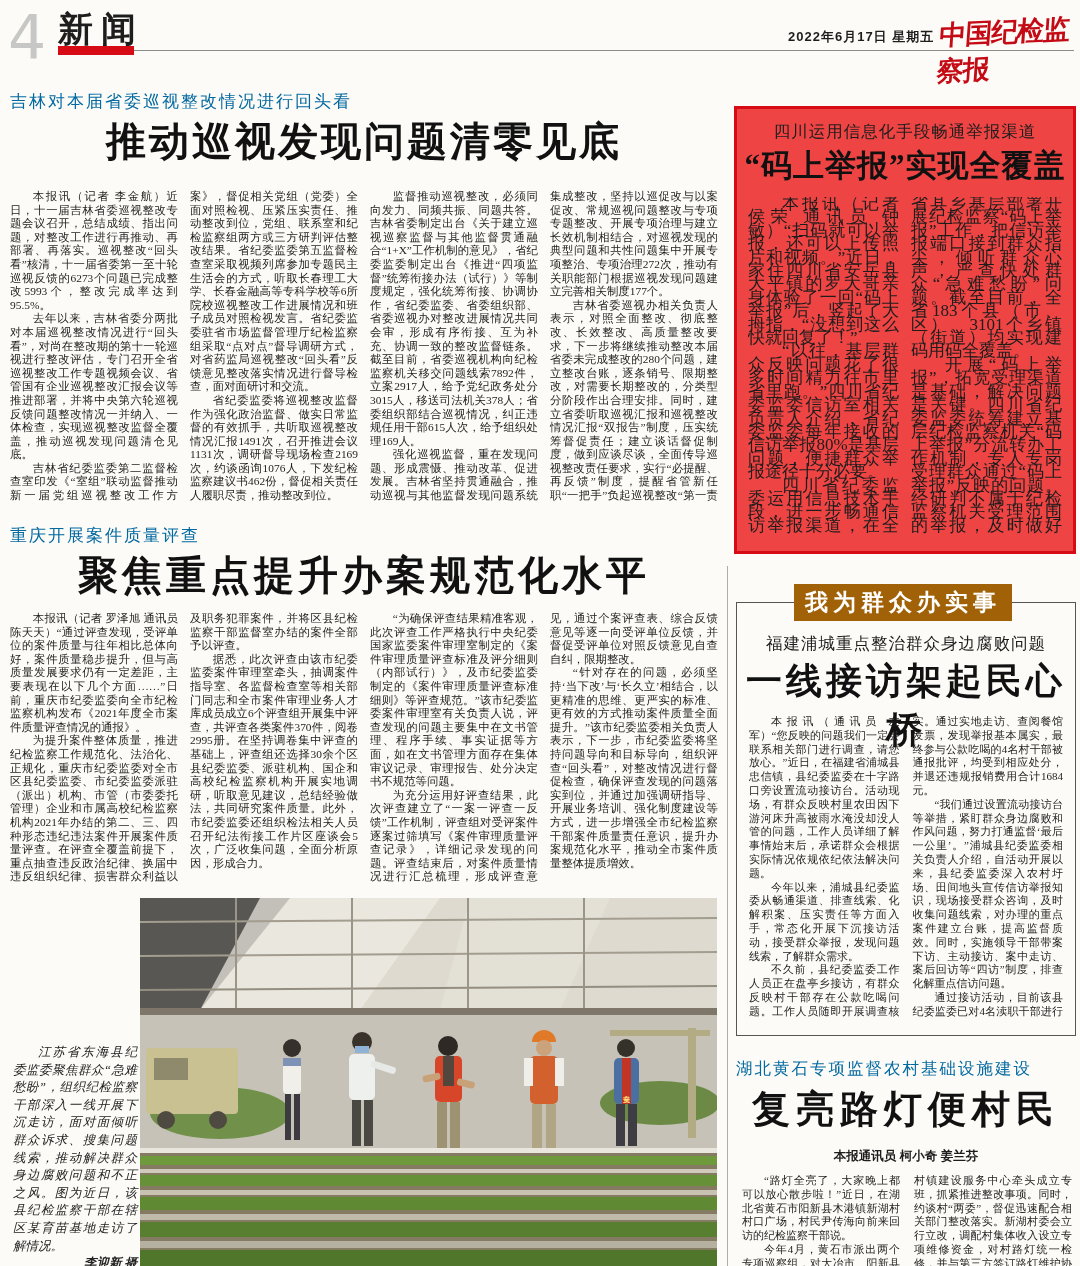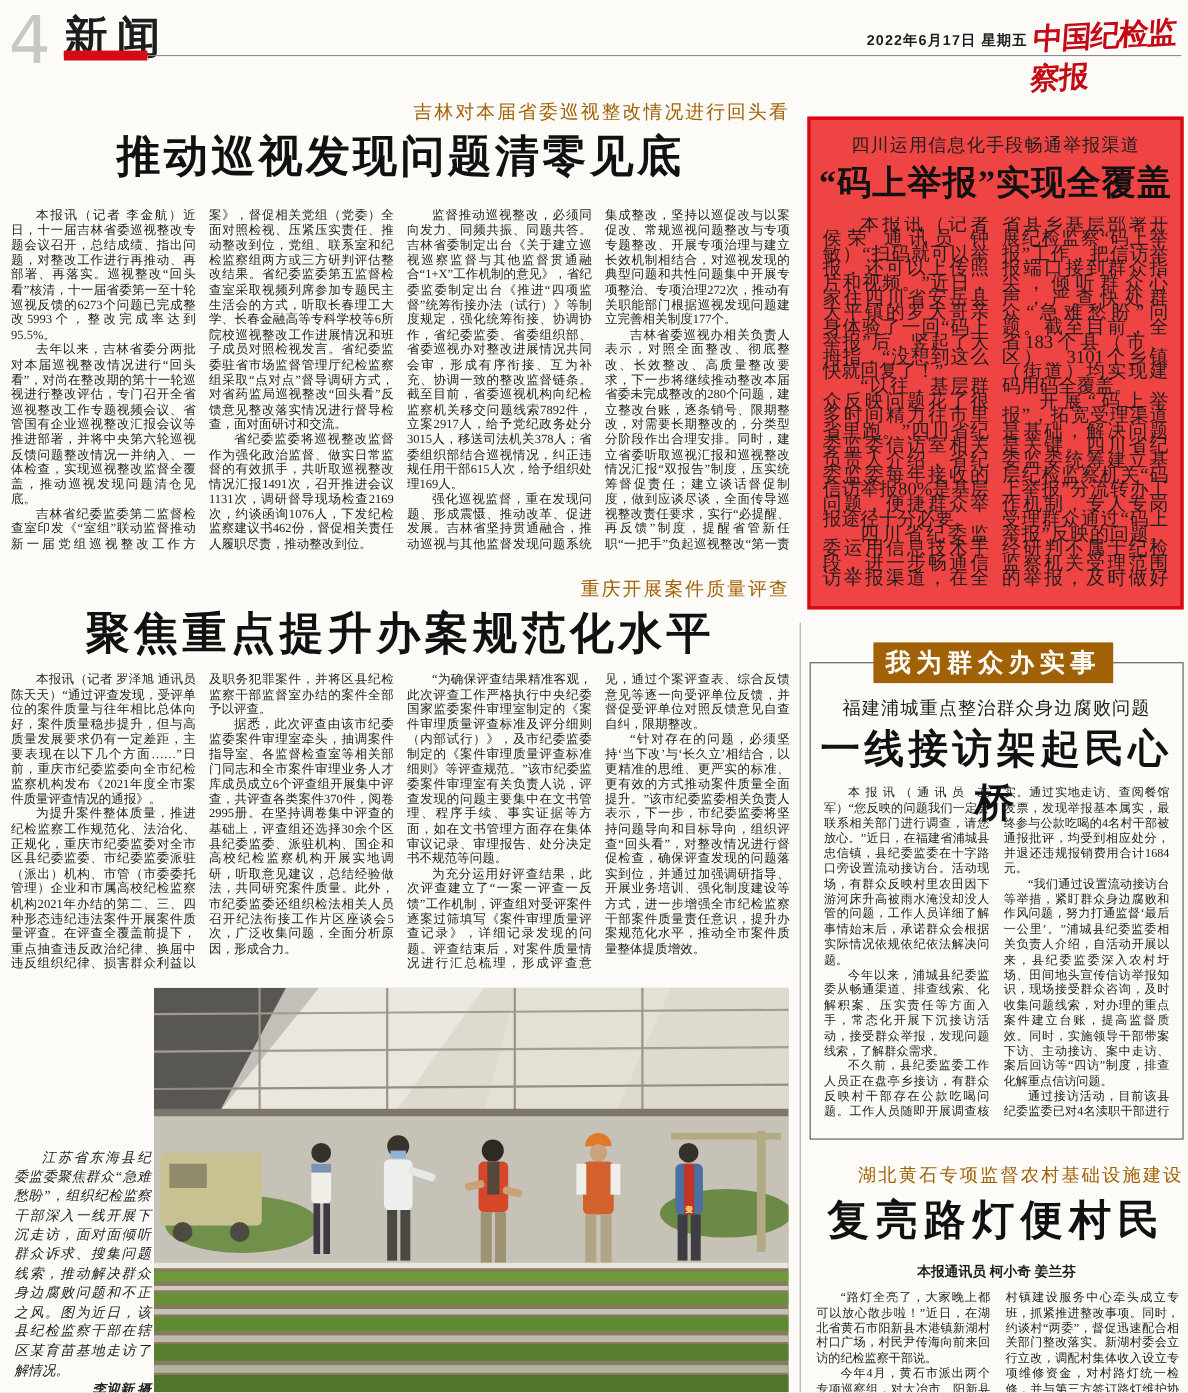--- a/index.html
+++ b/index.html
@@ -4,31 +4,31 @@
 <style>
   html,body { margin:0; padding:0; background:#e9e8e4; }
   .page {
     position:relative; width:1080px; height:1266px; margin:0 auto;
     background:#fcfbf7; overflow:hidden; color:#1d1d1d;
     font-family:"Liberation Serif","DejaVu Serif",serif;
   }
   
   .pagenum { position:absolute; left:8px; top:2px; font-size:60px; font-weight:400;
     color:#c7c7c5; font-family:"DejaVu Sans",sans-serif; }
-  .section-name { position:absolute; left:58px; top:6px; font-size:40px; font-weight:bold;
+  .section-name { position:absolute; left:58px; top:6px; font-size:35px; font-weight:bold;
     letter-spacing:8px; font-family:"Liberation Serif",serif; }
   .header-rule { position:absolute; left:58px; top:50px; width:1016px; height:1px; background:#8c8c8c; }
   .red-bar { position:absolute; left:58px; top:46px; width:76px; height:9px; }
   .page-date { position:absolute; left:788px; top:28px; font-size:13px; font-weight:bold;
     font-family:"Liberation Sans",sans-serif; letter-spacing:1px; }
   .masthead { position:absolute; left:938px; top:14px; font-size:27px; font-weight:bold;
     transform:rotate(-3deg) skewX(-7deg); letter-spacing:-1px;
     font-family:"DejaVu Serif",serif; }
   
-  .kicker { position:absolute; text-align:right; font-size:17px; letter-spacing:2px; color:#a16207; }
+  .kicker { position:absolute; text-align:left; font-size:17px; letter-spacing:2px; color:#0369a1; }
   .headline { position:absolute; text-align:center; font-weight:bold; color:#111;
     margin:0; font-family:"Liberation Serif",serif; }
   .body-cols { position:absolute; text-align:justify; overflow:hidden;
     column-fill:auto; }
   .body-cols p { margin:0; text-indent:2em; }
   
   .a1-kicker { left:10px; top:90px; width:708px; }
   .a1-headline { left:10px; top:114px; width:708px; font-size:40px; letter-spacing:3px; }
   .a1-body { left:10px; top:190px; width:708px; height:322px;
     column-count:4; column-gap:12px; font-size:11.4px; line-height:13.6px; }

